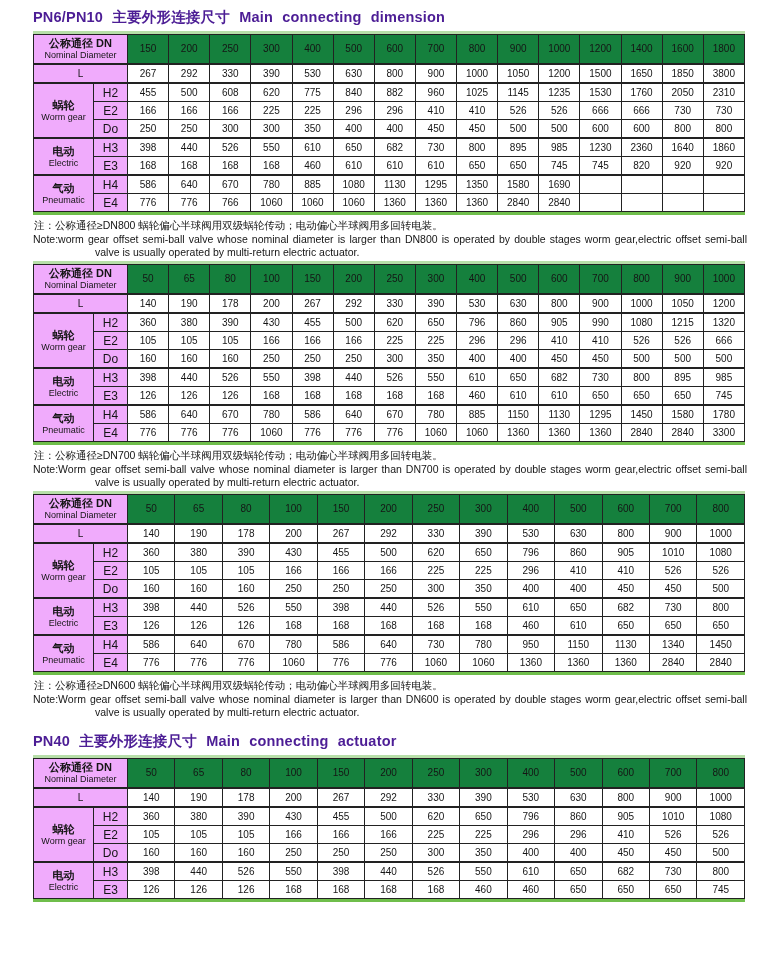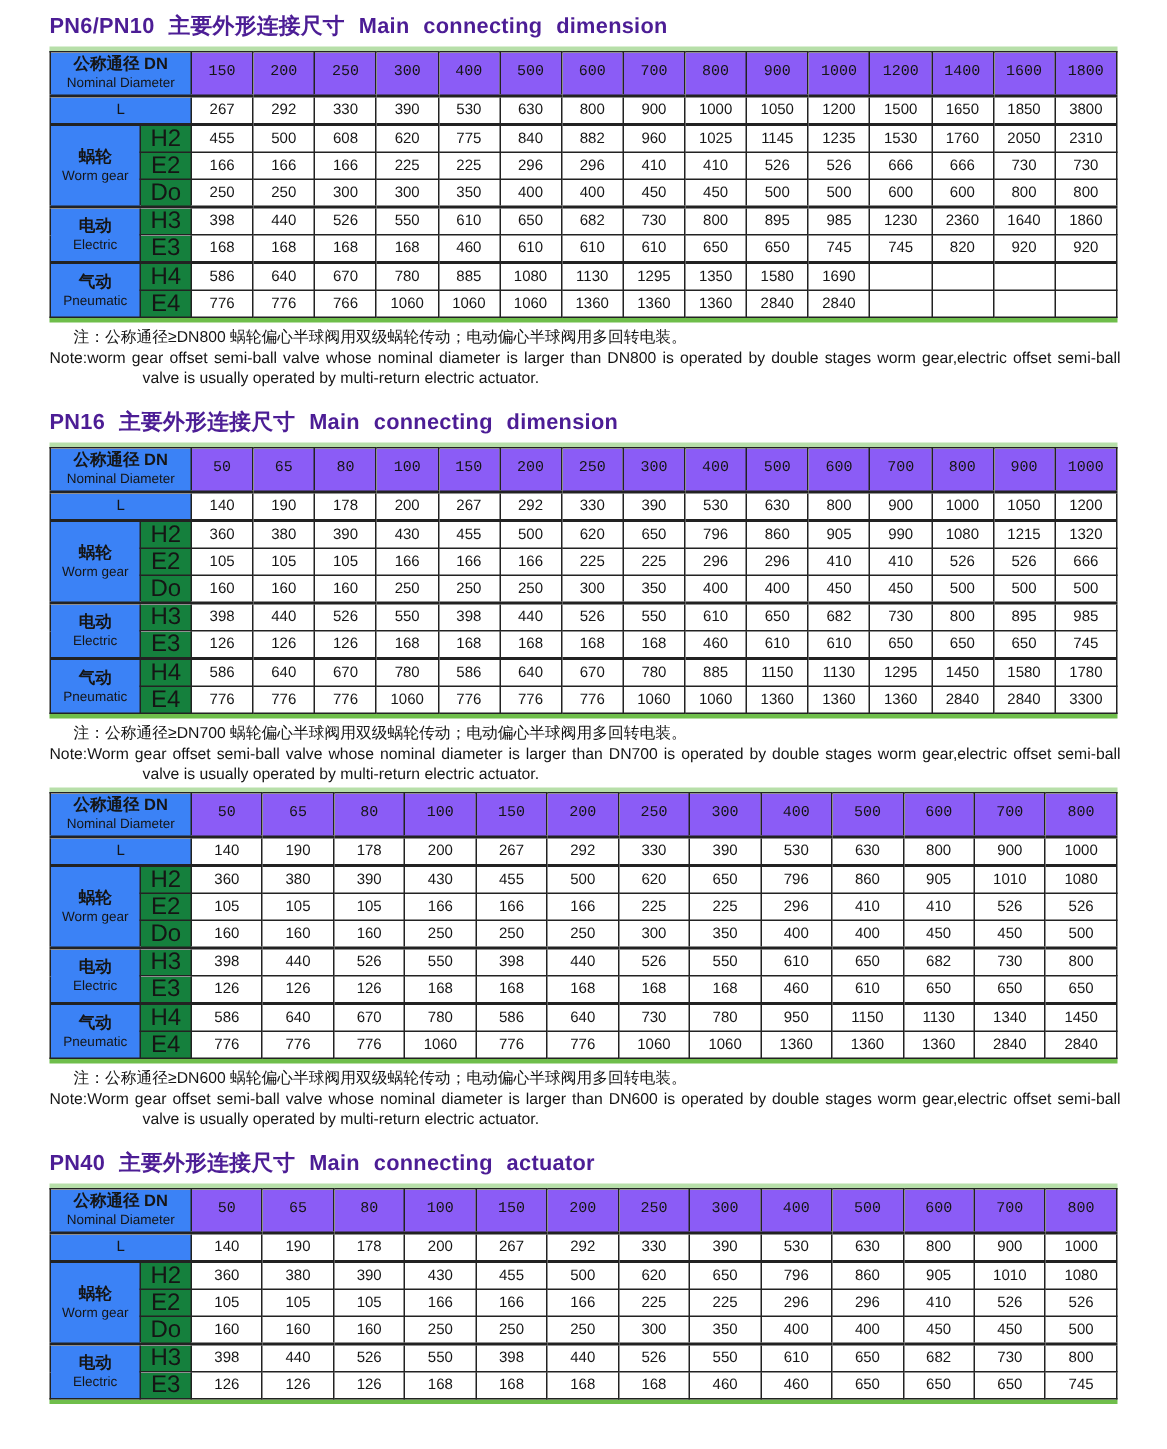--- a/index.html
+++ b/index.html
@@ -6,28 +6,28 @@
   body{width:778px;font-family:"Liberation Sans","DejaVu Sans",sans-serif;color:#151515;}
   .page{padding:4px 31px 8px 33px;}
   .tbl-section{margin:0;}
   .tbl-title{font-size:14.5px;font-weight:bold;margin:13px 0 4px 0;word-spacing:5px;letter-spacing:0.2px;color:#4c1d95;}
   .tbl-section:first-child .tbl-title{margin-top:4px;}
   .tbl-wrap{width:712px;border-top:3px solid #b7dfa9;border-bottom:3px solid #6fbe4b;}
   table{border-collapse:collapse;table-layout:fixed;width:712px;}
   td{border:1px solid #222;text-align:center;vertical-align:middle;
      font-size:10px;height:15px;line-height:12px;padding:1px 0;white-space:nowrap;
      overflow:hidden;background:#ffffff;}
-  td.lab{background:#3b82f6;}
-  td.g{background:#8b5cf6;font-family:Liberation Mono, monospace;}
+  td.lab{background:#f0abfc;}
+  td.g{background:#15803d;}
   td.hdr{height:26px;}
   td .zh{font-size:11px;font-weight:bold;line-height:13px;}
   td .en{font-size:9px;font-weight:normal;line-height:11px;}
-  td.sub{font-size:16px;background:#15803d;text-align:center;}
+  td.sub{font-size:12px;background:#f0abfc;text-align:center;}
   tr.grp td{border-top-width:2px;}
-  .note-zh{font-size:10.5px;margin:4px 0 1px 16px;line-height:13px;}
+  .note-zh{font-size:10.5px;margin:4px 0 1px 1px;line-height:13px;}
   .note-en{font-size:10.5px;margin:0 0 2px 0;line-height:13px;text-align:justify;
            padding-left:62px;text-indent:-62px;}
 </style>
 </head>
 <body>
 
 <div class="page">
 
   <section class="tbl-section">
     <h2 class="tbl-title">PN6/PN10 主要外形连接尺寸 Main connecting dimension</h2>
@@ -231,21 +231,20 @@
               <td class="val"></td>
             </tr>
           </tbody>
         </table>
       </div>
     <p class="note-zh">注：公称通径≥DN800 蜗轮偏心半球阀用双级蜗轮传动；电动偏心半球阀用多回转电装。</p>
     <p class="note-en">Note:worm gear offset semi-ball valve whose nominal diameter is larger than DN800 is operated by double stages worm gear,electric offset semi-ball valve is usually operated by multi-return electric actuator.</p>
   </section>
 
   <section class="tbl-section">
-    <h2 class="tbl-title">PN16 主要外形连接尺寸 Main connecting dimension</h2>
     <div class="tbl-wrap">
         <table>
           <colgroup>
             <col style="width: 60px;">
             <col style="width: 34px;">
             <col>
             <col>
             <col>
             <col>
             <col>

